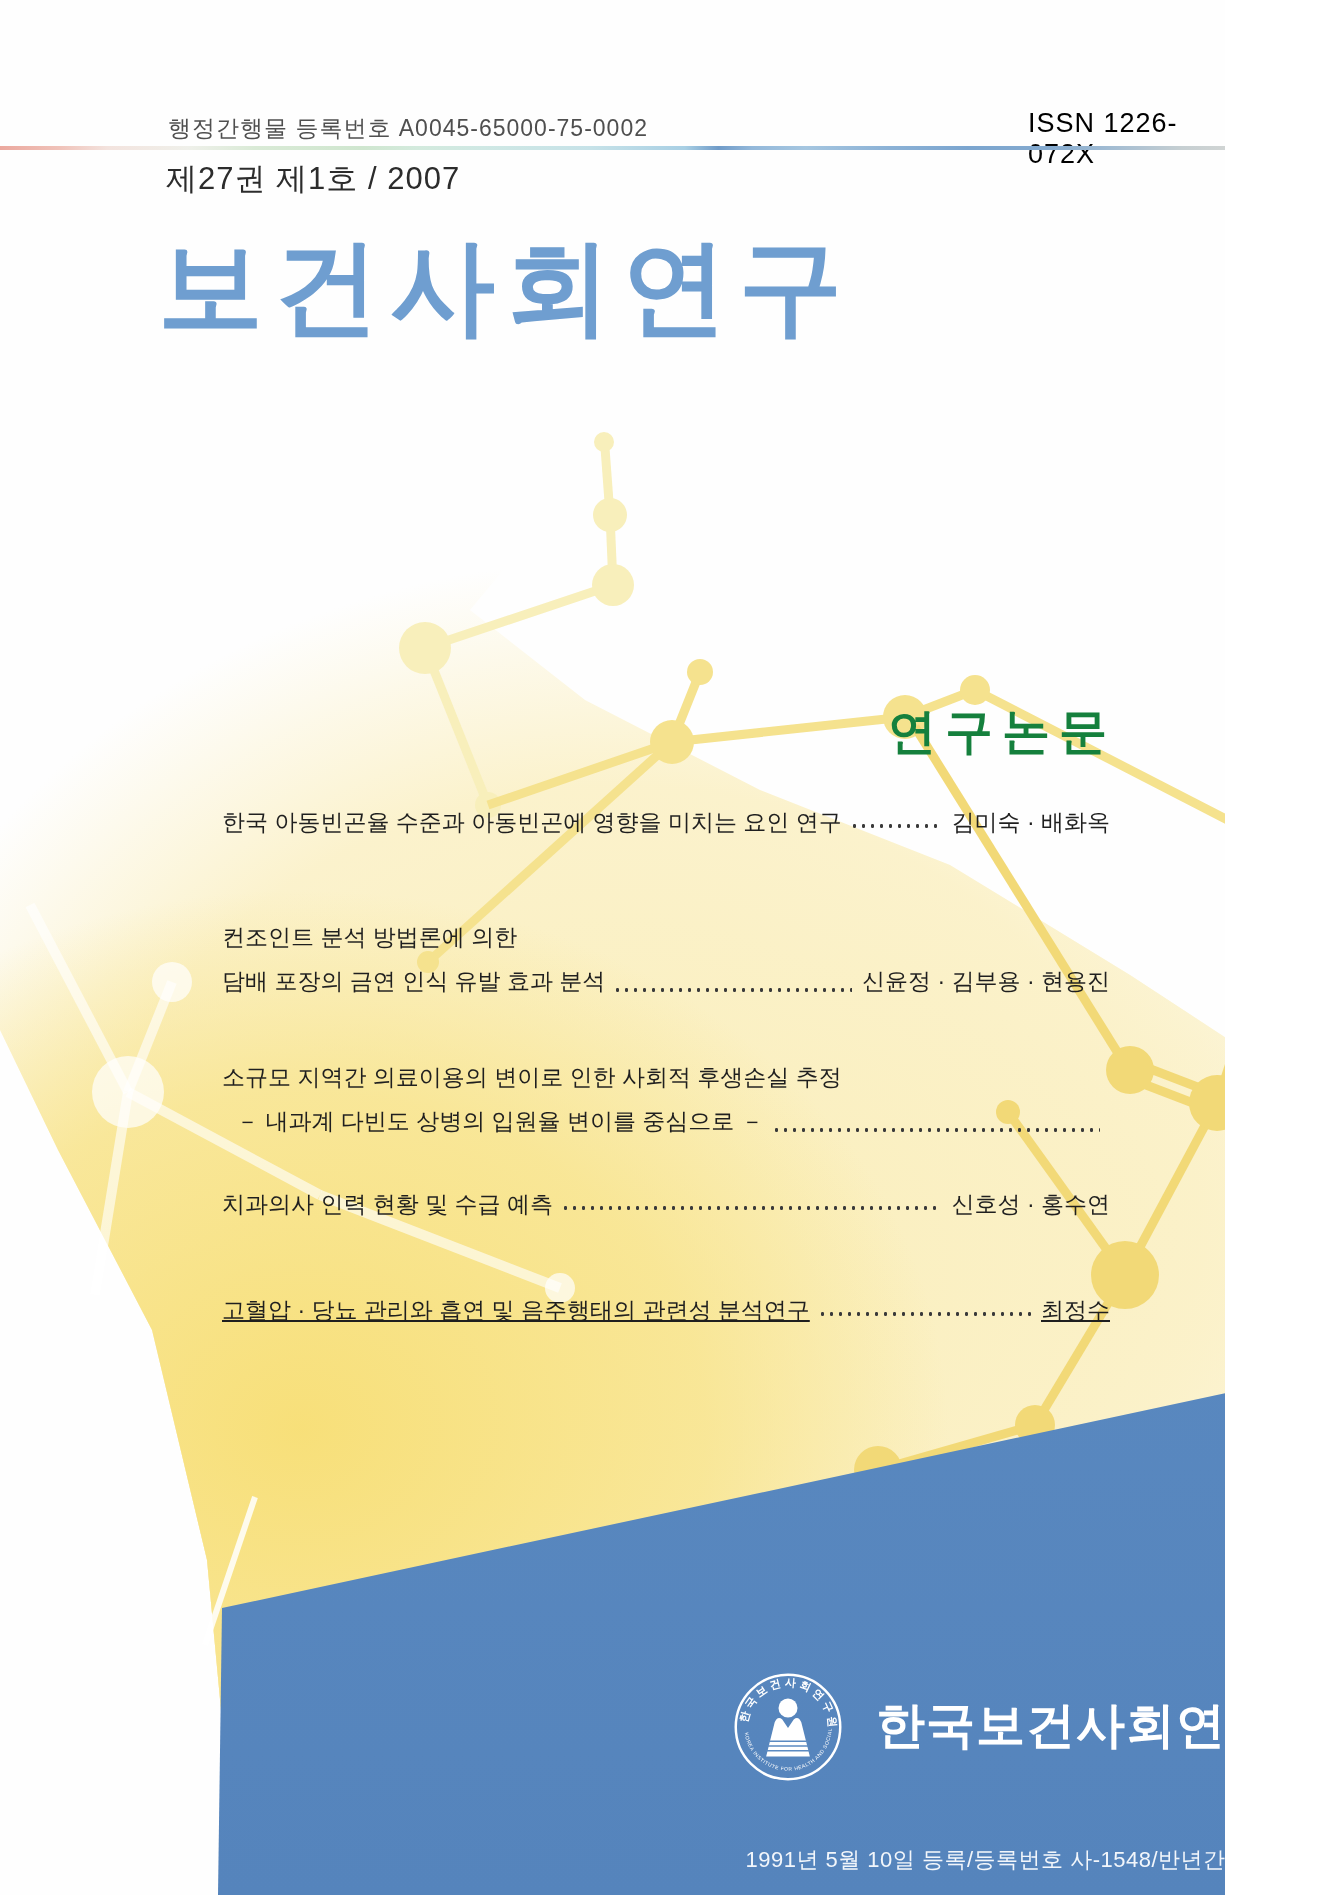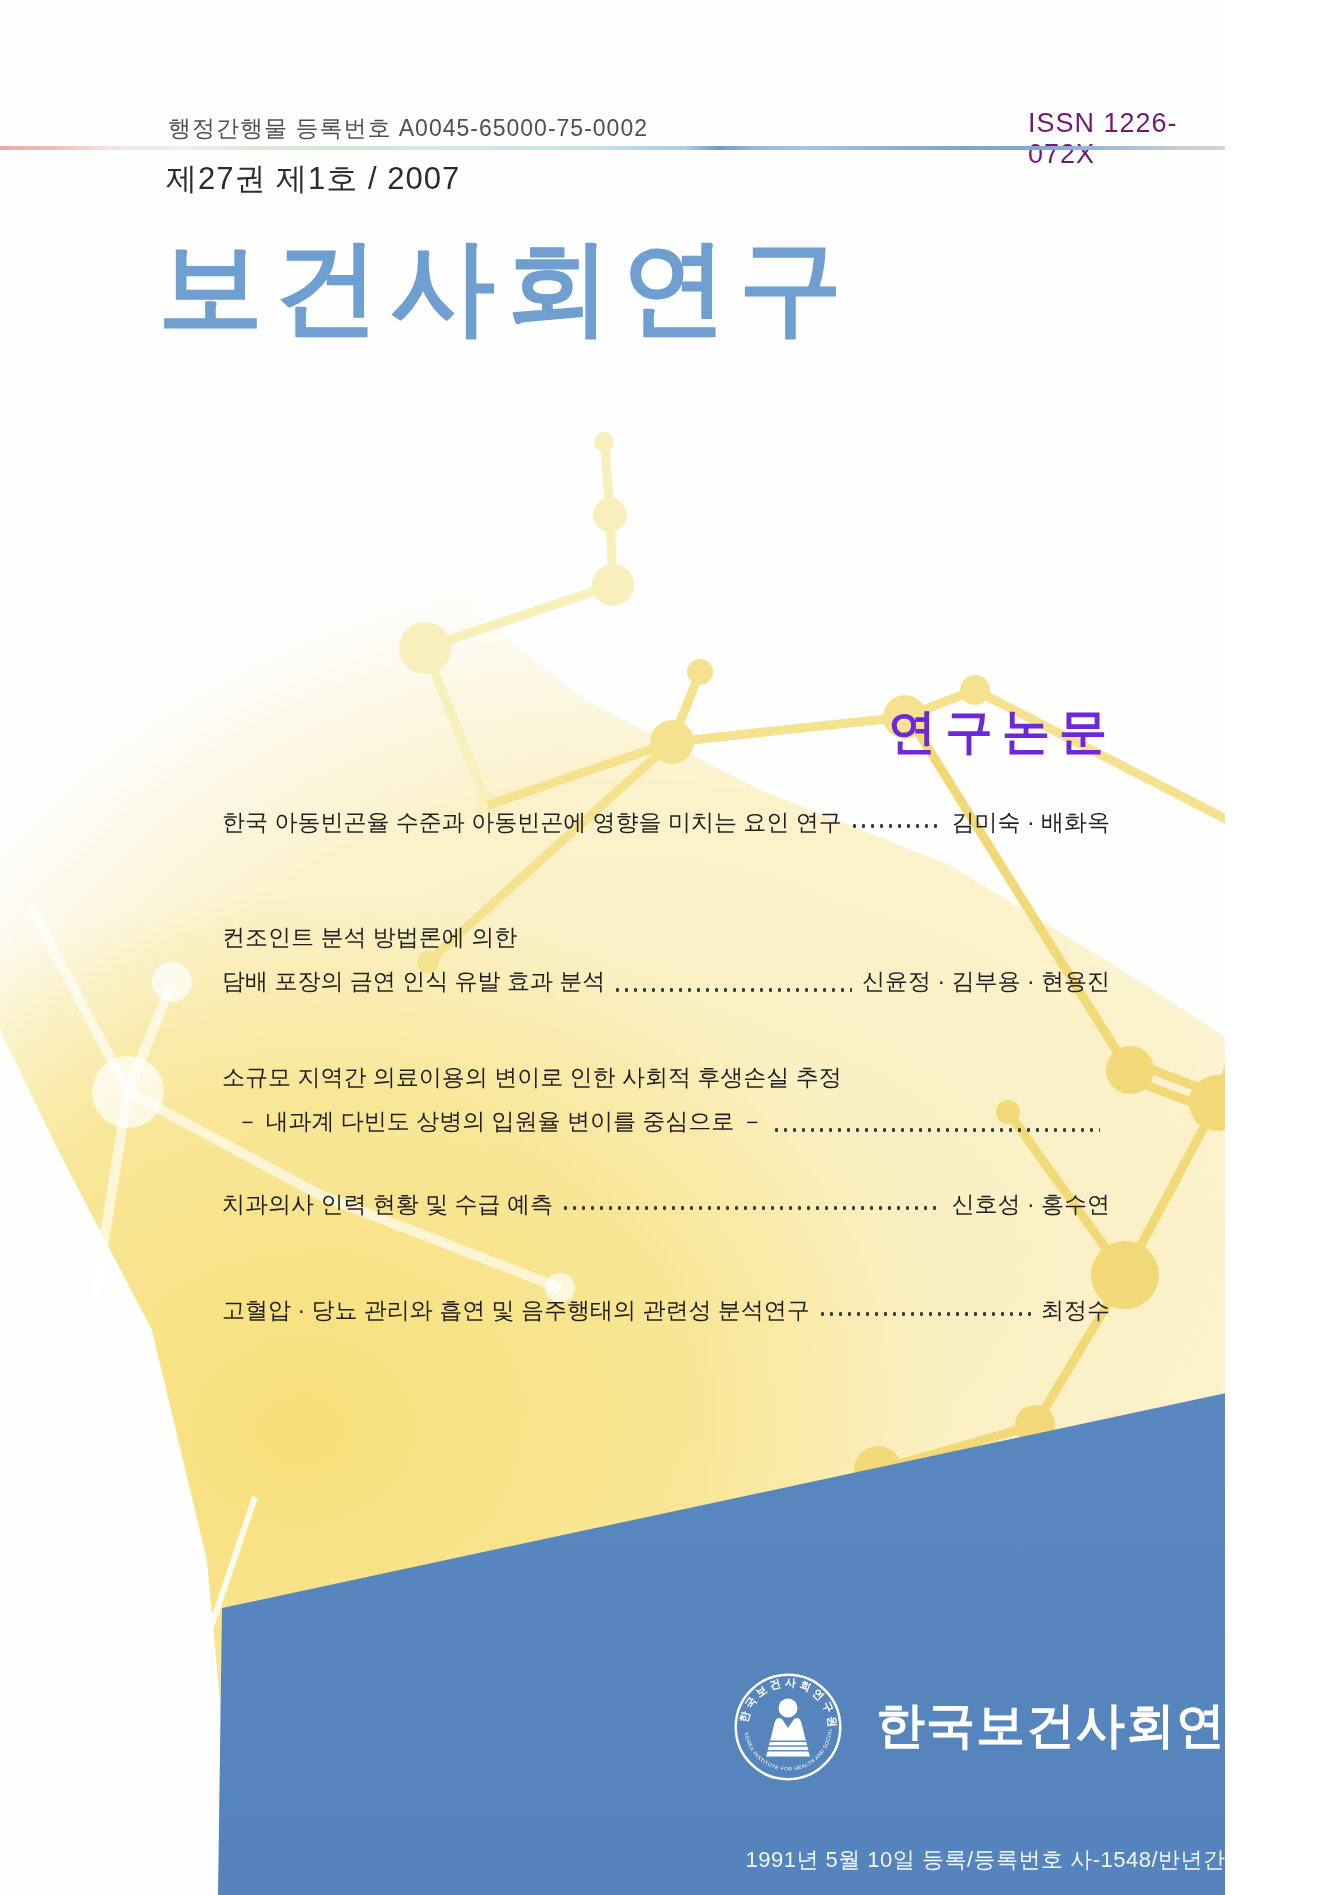--- a/index.html
+++ b/index.html
@@ -27,54 +27,54 @@
   }
   .net{position:absolute;left:0;top:0;width:1343px;height:1895px;pointer-events:none;}
   
   .band{
     position:absolute;left:0;top:0;width:1343px;height:1895px;
     clip-path:polygon(218px 1895px, 222px 1608px, 1343px 1368px, 1343px 1895px);
     background:linear-gradient(180deg,#6190c6 0%, #5b8ac1 55%, #5584bc 100%);
   }
   
   .reg-no{position:absolute;left:168px;top:113px;font-size:23px;color:#4f4f4f;letter-spacing:1px;}
-  .issn{position:absolute;left:1028px;top:108px;font-size:27px;color:#701a75;letter-spacing:1px;}
+  .issn{position:absolute;left:1028px;top:108px;font-size:27px;color:#000000;letter-spacing:1px;}
   .rainbow{
     position:absolute;left:0;top:146px;width:1343px;height:4px;
     background:linear-gradient(90deg,
       #eba89e 0%, #f0c3ba 4.5%, #f3e3de 8%, #eff0ea 14%, #d9ead6 19%,
       #cfe6cf 27%, #d3eadd 31%, #cfe8e4 36%, #c6e2e8 44%, #a8cfe4 51%,
       #6f9bc8 53.5%, #93b8da 56%, #a5c6e0 60%, #8cb2d6 66%, #7ba5cf 72%,
       #84aacf 78%, #9db9d2 82%, #c6cfd2 88%, #d9d9d5 94%, #e3e3df 100%);
   }
   .issue{position:absolute;left:166px;top:158px;font-size:31px;font-weight:normal;color:#2c2c2c;letter-spacing:1px;}
   .title{
     position:absolute;left:158px;top:232px;margin:0;
     font-size:105px;line-height:1.05;font-weight:bold;
     color:#6f9ed0;letter-spacing:11px;white-space:nowrap;
   }
   .section-heading{
     position:absolute;left:888px;top:700px;margin:0;
-    font-size:48px;font-weight:bold;color:#6d28d9;letter-spacing:9px;white-space:nowrap;
+    font-size:48px;font-weight:bold;color:#15803d;letter-spacing:9px;white-space:nowrap;
   }
   
   .toc{position:absolute;left:222px;top:805px;width:888px;color:#1f1f1f;font-size:23px;}
   .toc-entry{line-height:44px;}
   .toc-entry.single{line-height:34px;}
   .toc-entry .row{display:flex;align-items:flex-end;}
   .toc-title{white-space:nowrap;}
   .toc-pre:empty{display:none;}
   .row.indent .toc-title{padding-left:14px;}
   .leader{
     flex:1 1 auto;height:6px;margin:0 10px 10px 8px;
     background-image:radial-gradient(circle, #3a3a3a 1.7px, rgba(0,0,0,0) 2px);
     background-size:9px 6px;background-repeat:repeat-x;background-position:0 50%;
   }
   .authors{white-space:nowrap;}
-  .m1{margin-top:76px;} .m2{margin-top:52px;} .m3{margin-top:44px;} .m4{margin-top:72px;}
+  .m1{margin-top:76px;} .m2{margin-top:52px;} .m3{margin-top:44px;} .m4{margin-top:72px;text-decoration:underline;}
   
   .logo{position:absolute;left:731px;top:1670px;width:114px;height:114px;}
   .pub-name{
     position:absolute;left:876px;top:1693px;
     font-size:49px;font-weight:bold;color:#ffffff;letter-spacing:1px;white-space:nowrap;
   }
   .pub-reg{
     position:absolute;left:664px;top:1845px;width:643px;text-align:center;
     font-size:22px;color:#f2f6fb;letter-spacing:0.5px;white-space:nowrap;
   }

